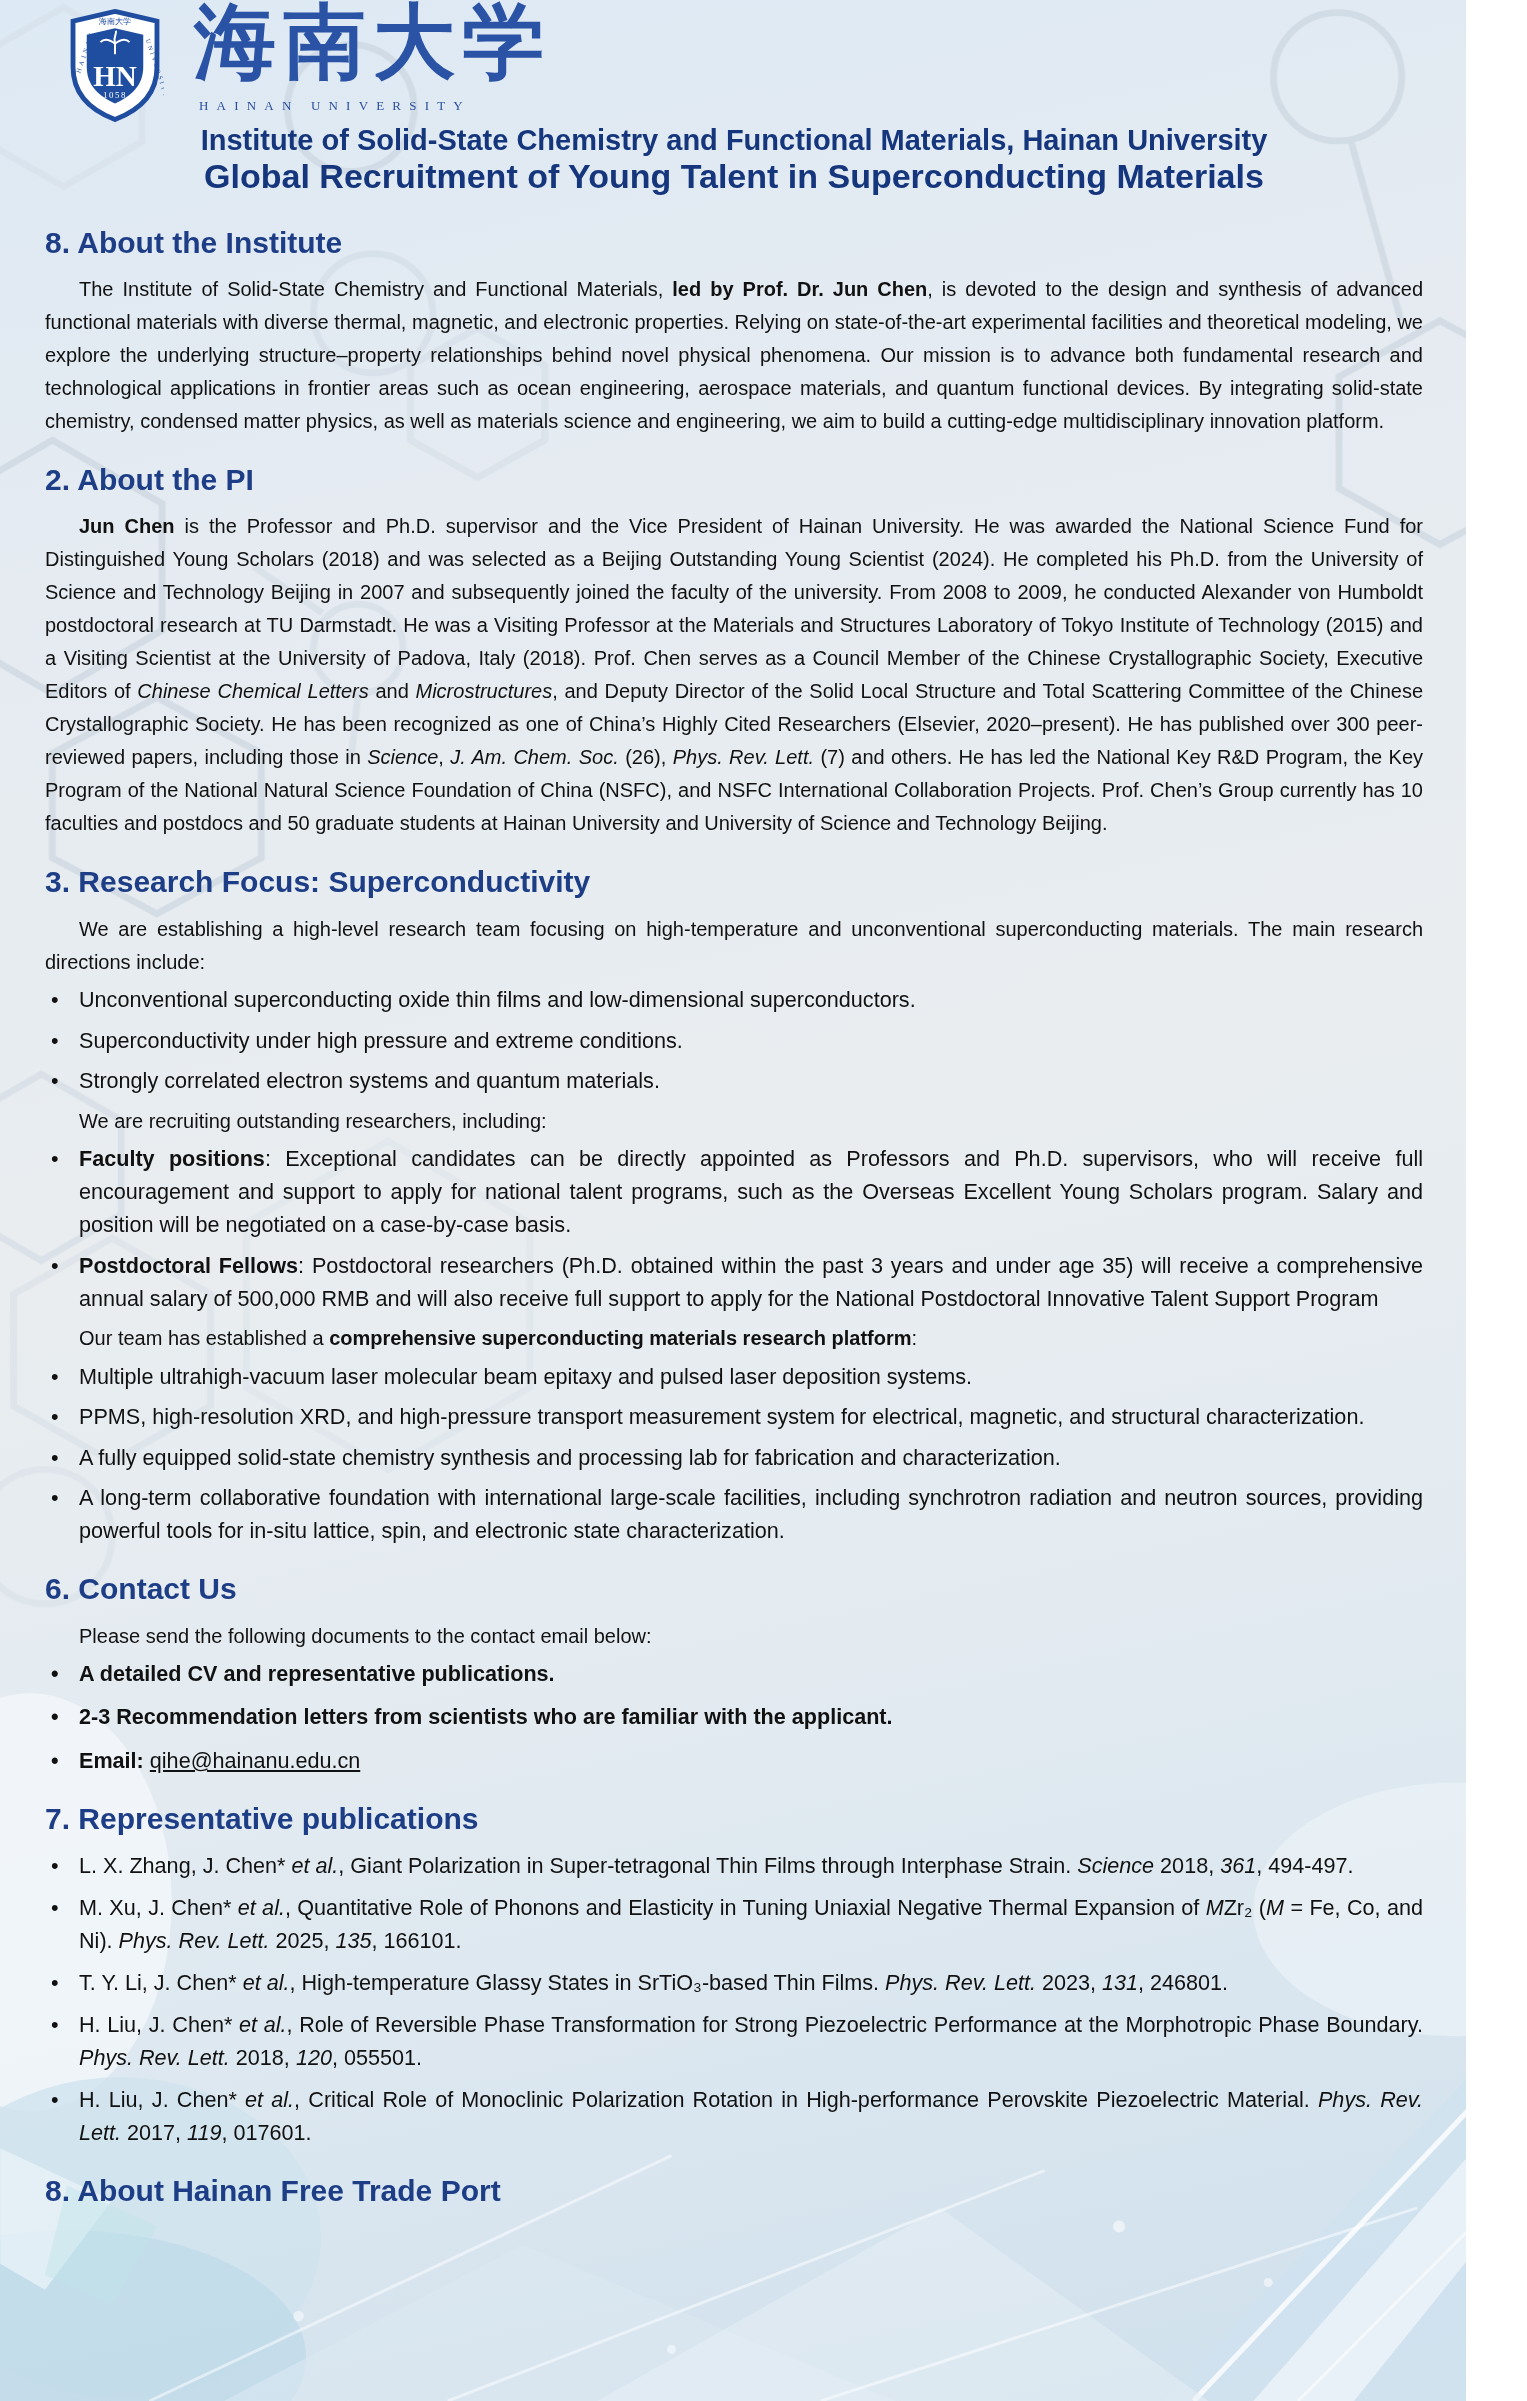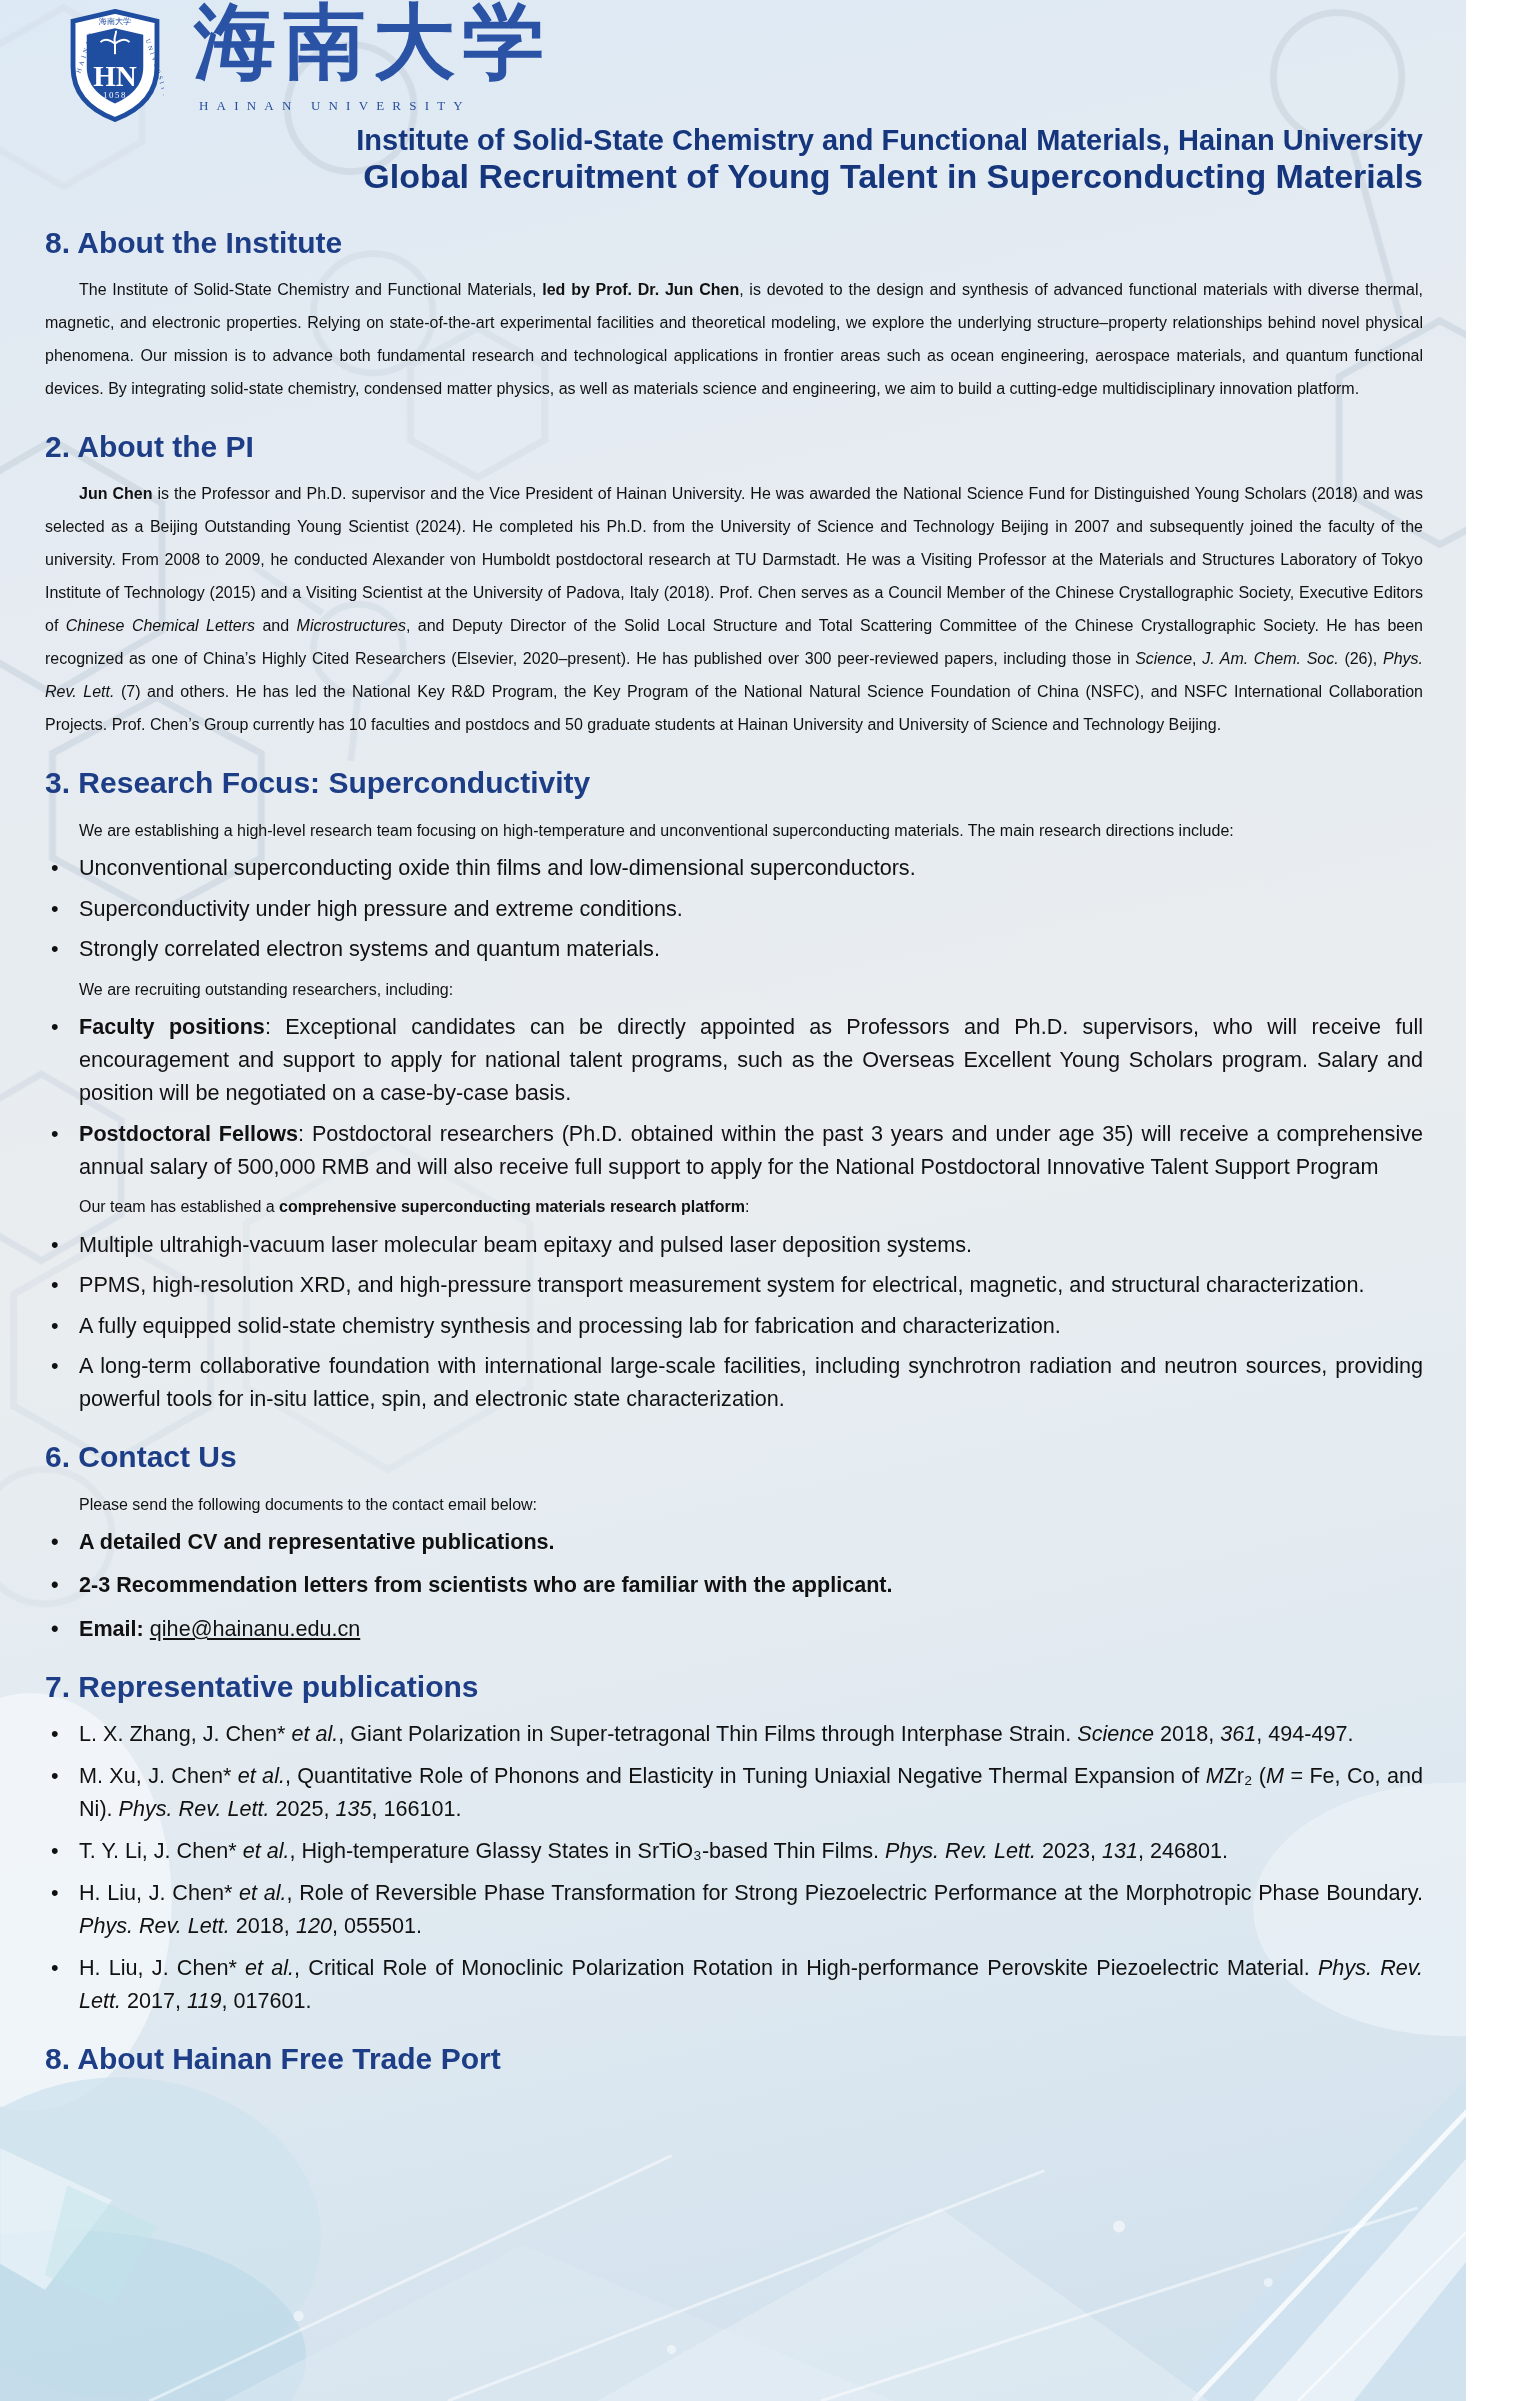--- a/index.html
+++ b/index.html
@@ -12,28 +12,28 @@
   .content { position:relative; z-index:1; padding:0 43px 0 45px; }
 
   
   .header { position:relative; height:221px; }
   .logo { position:absolute; left:21px; top:7.5px; width:686px; height:131px; }
   .shield { position:absolute; left:0; top:1.5px; width:98px; height:113px; }
   .cal { position:absolute; left:128px; top:-12px; font-size:82px; line-height:1.1; font-weight:bold;
          letter-spacing:7.5px; color:#2a53a6; font-family:"DejaVu Serif","Liberation Serif",serif; white-space:nowrap; }
   .uniname { position:absolute; left:133px; top:90px; font-size:13px; letter-spacing:8.2px; color:#2a4f9e;
              font-family:"Liberation Serif","DejaVu Serif",serif; white-space:nowrap; }
-  .titles { text-align:right; padding-top:124px; }
+  .titles { text-align:center; padding-top:124px; }
   .title1 { font-size:29px; font-weight:bold; color:#15367c; }
   .title2 { font-size:34px; font-weight:bold; color:#15367c; margin-top:0; }
 
   
   .sh { font-size:30px; font-weight:bold; color:#1d3e86; margin:25px 0 13.4px; }
   section:first-of-type .sh { margin-top:4.5px; }
-  .para { font-size:16px; line-height:33px; text-align:justify; margin:0 0 4.5px; text-indent:34px; }
+  .para { font-size:20px; line-height:33px; text-align:justify; margin:0 0 4.5px; text-indent:34px; }
   ul.bullets { list-style:none; margin:3px 0 0; padding:0; }
   ul.bullets li { position:relative; padding-left:34px; font-size:21.6px; line-height:33px;
                   text-align:justify; margin-bottom:7.5px; }
   ul.bullets li .marker { position:absolute; left:6px; top:0; font-size:21.6px; }
   ul.pubs li { margin-bottom:9px; }
   ul.contact li { margin-bottom:10.4px; font-weight:bold; }
   .b { font-weight:bold; }
   .email { color:#111111; text-decoration:underline; font-weight:normal; cursor:pointer; }
 
   svg text { font-family:"Liberation Serif","DejaVu Serif",serif; }

